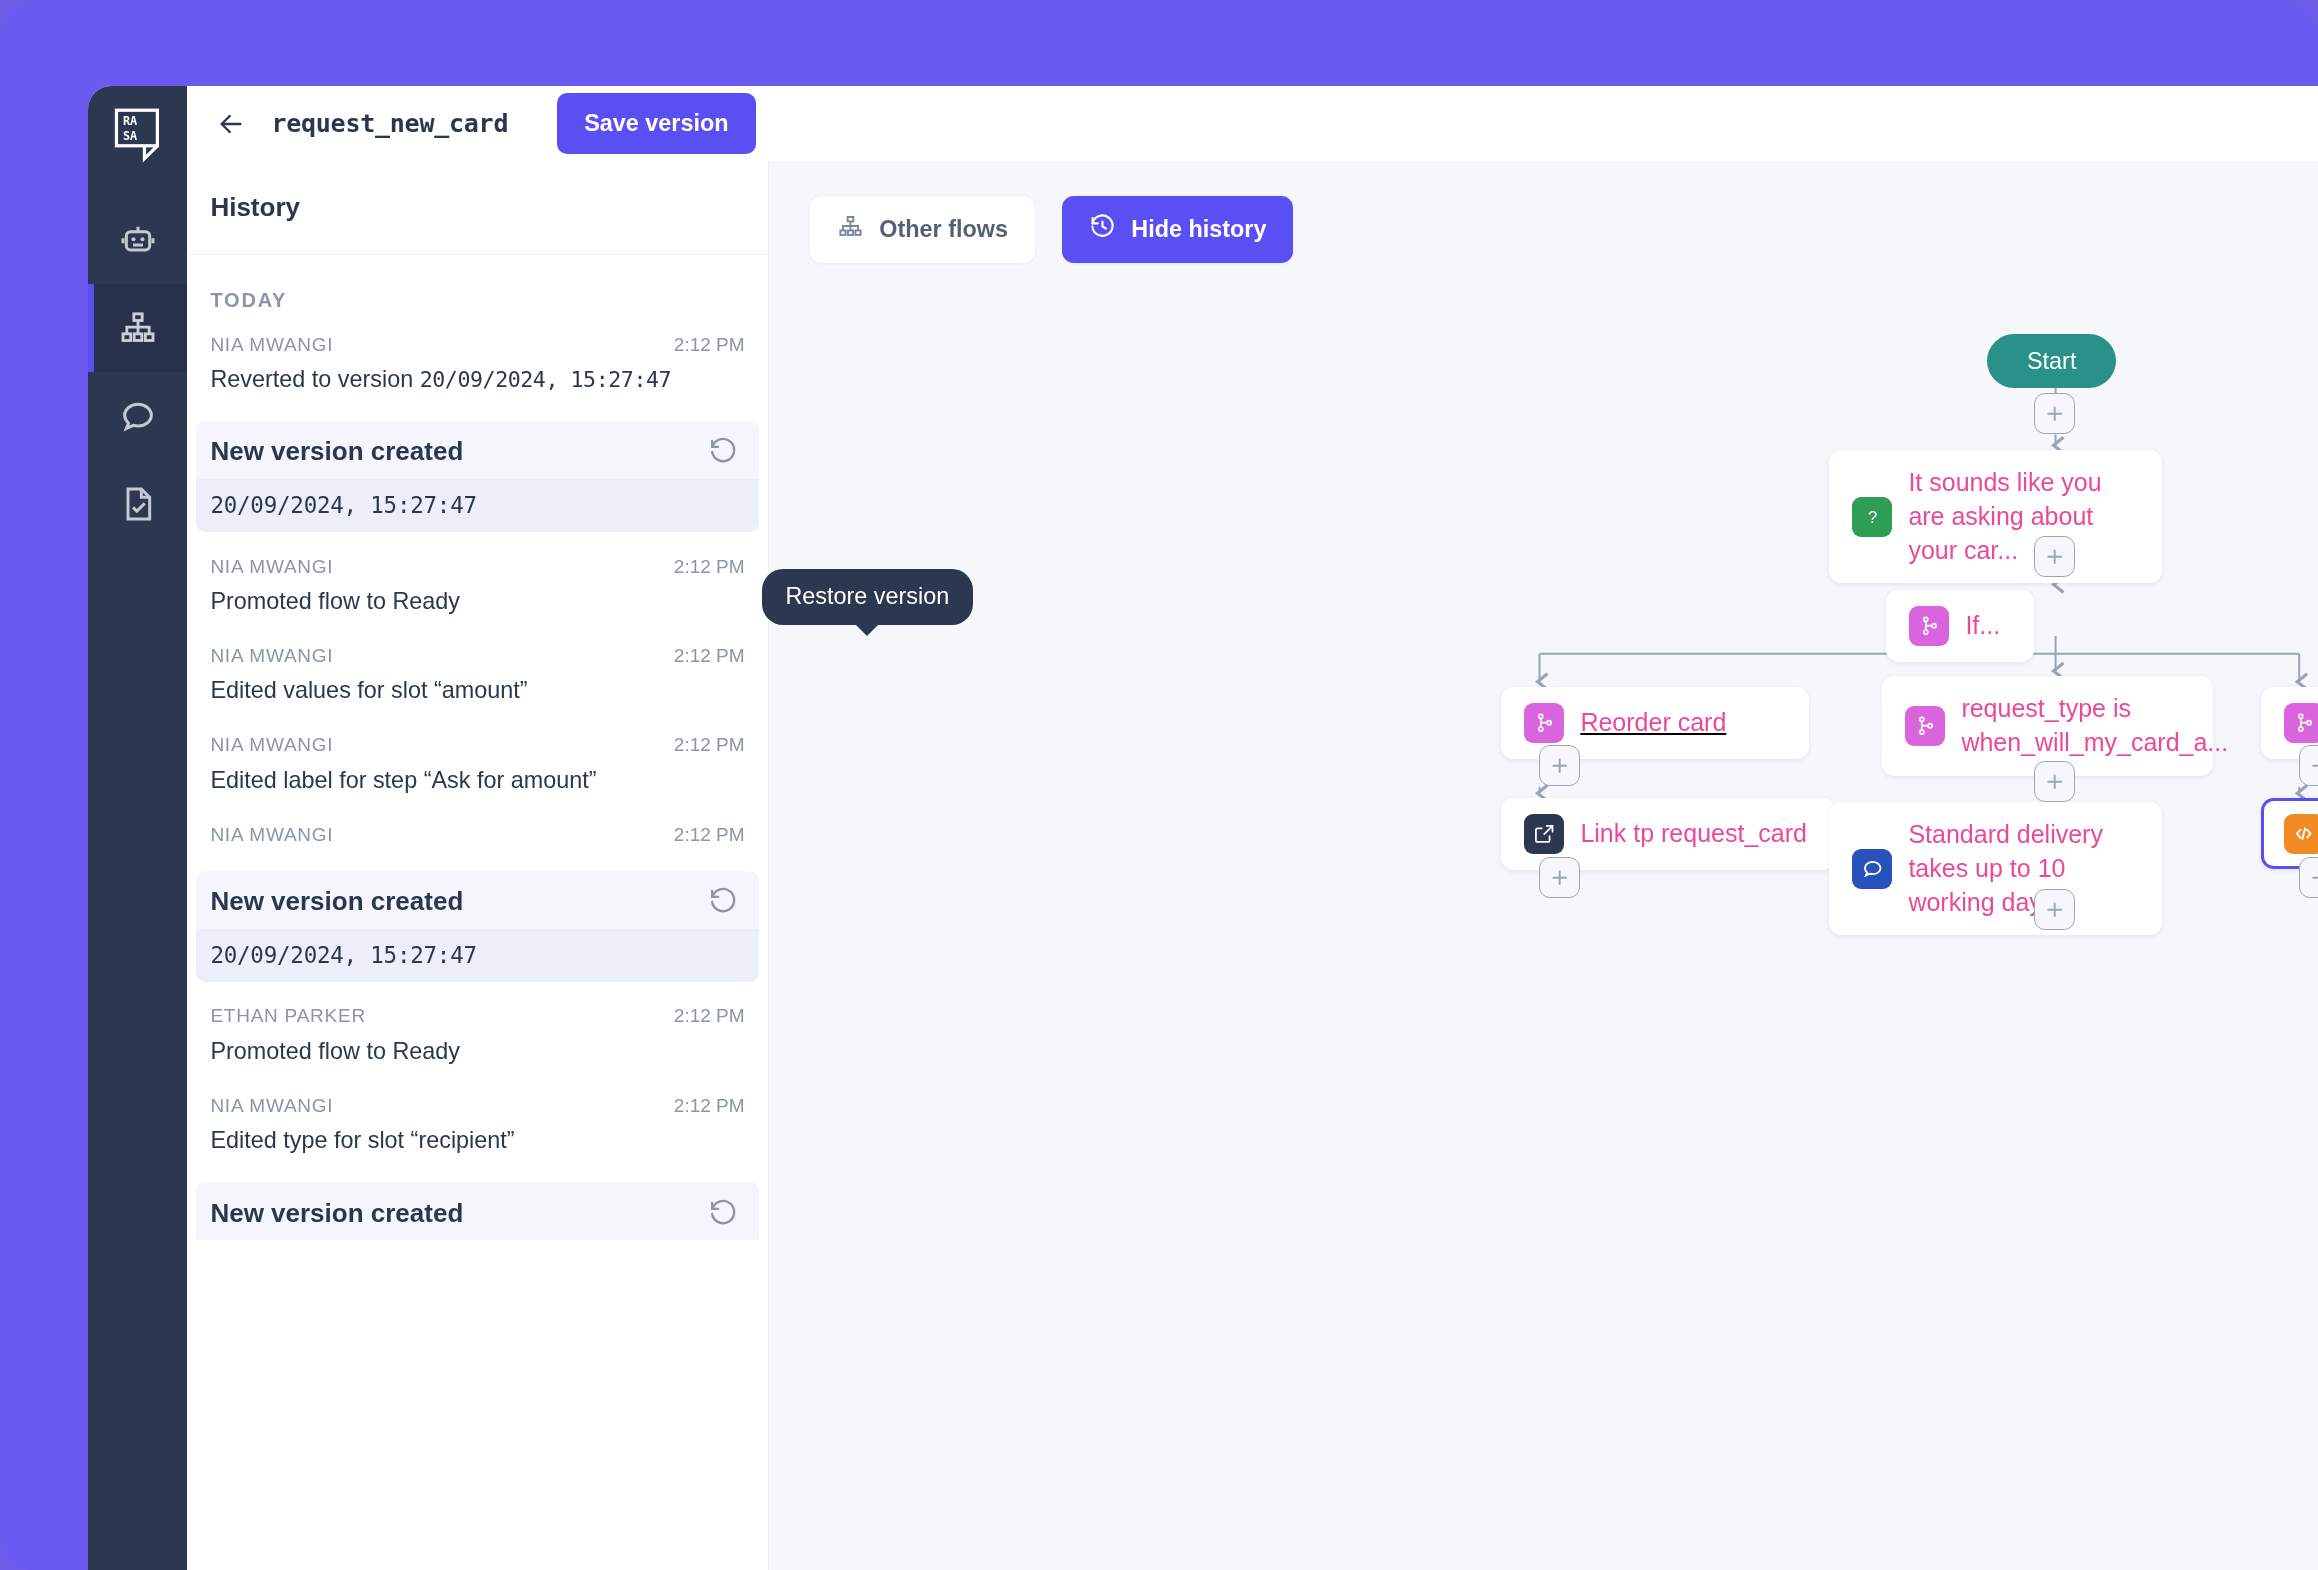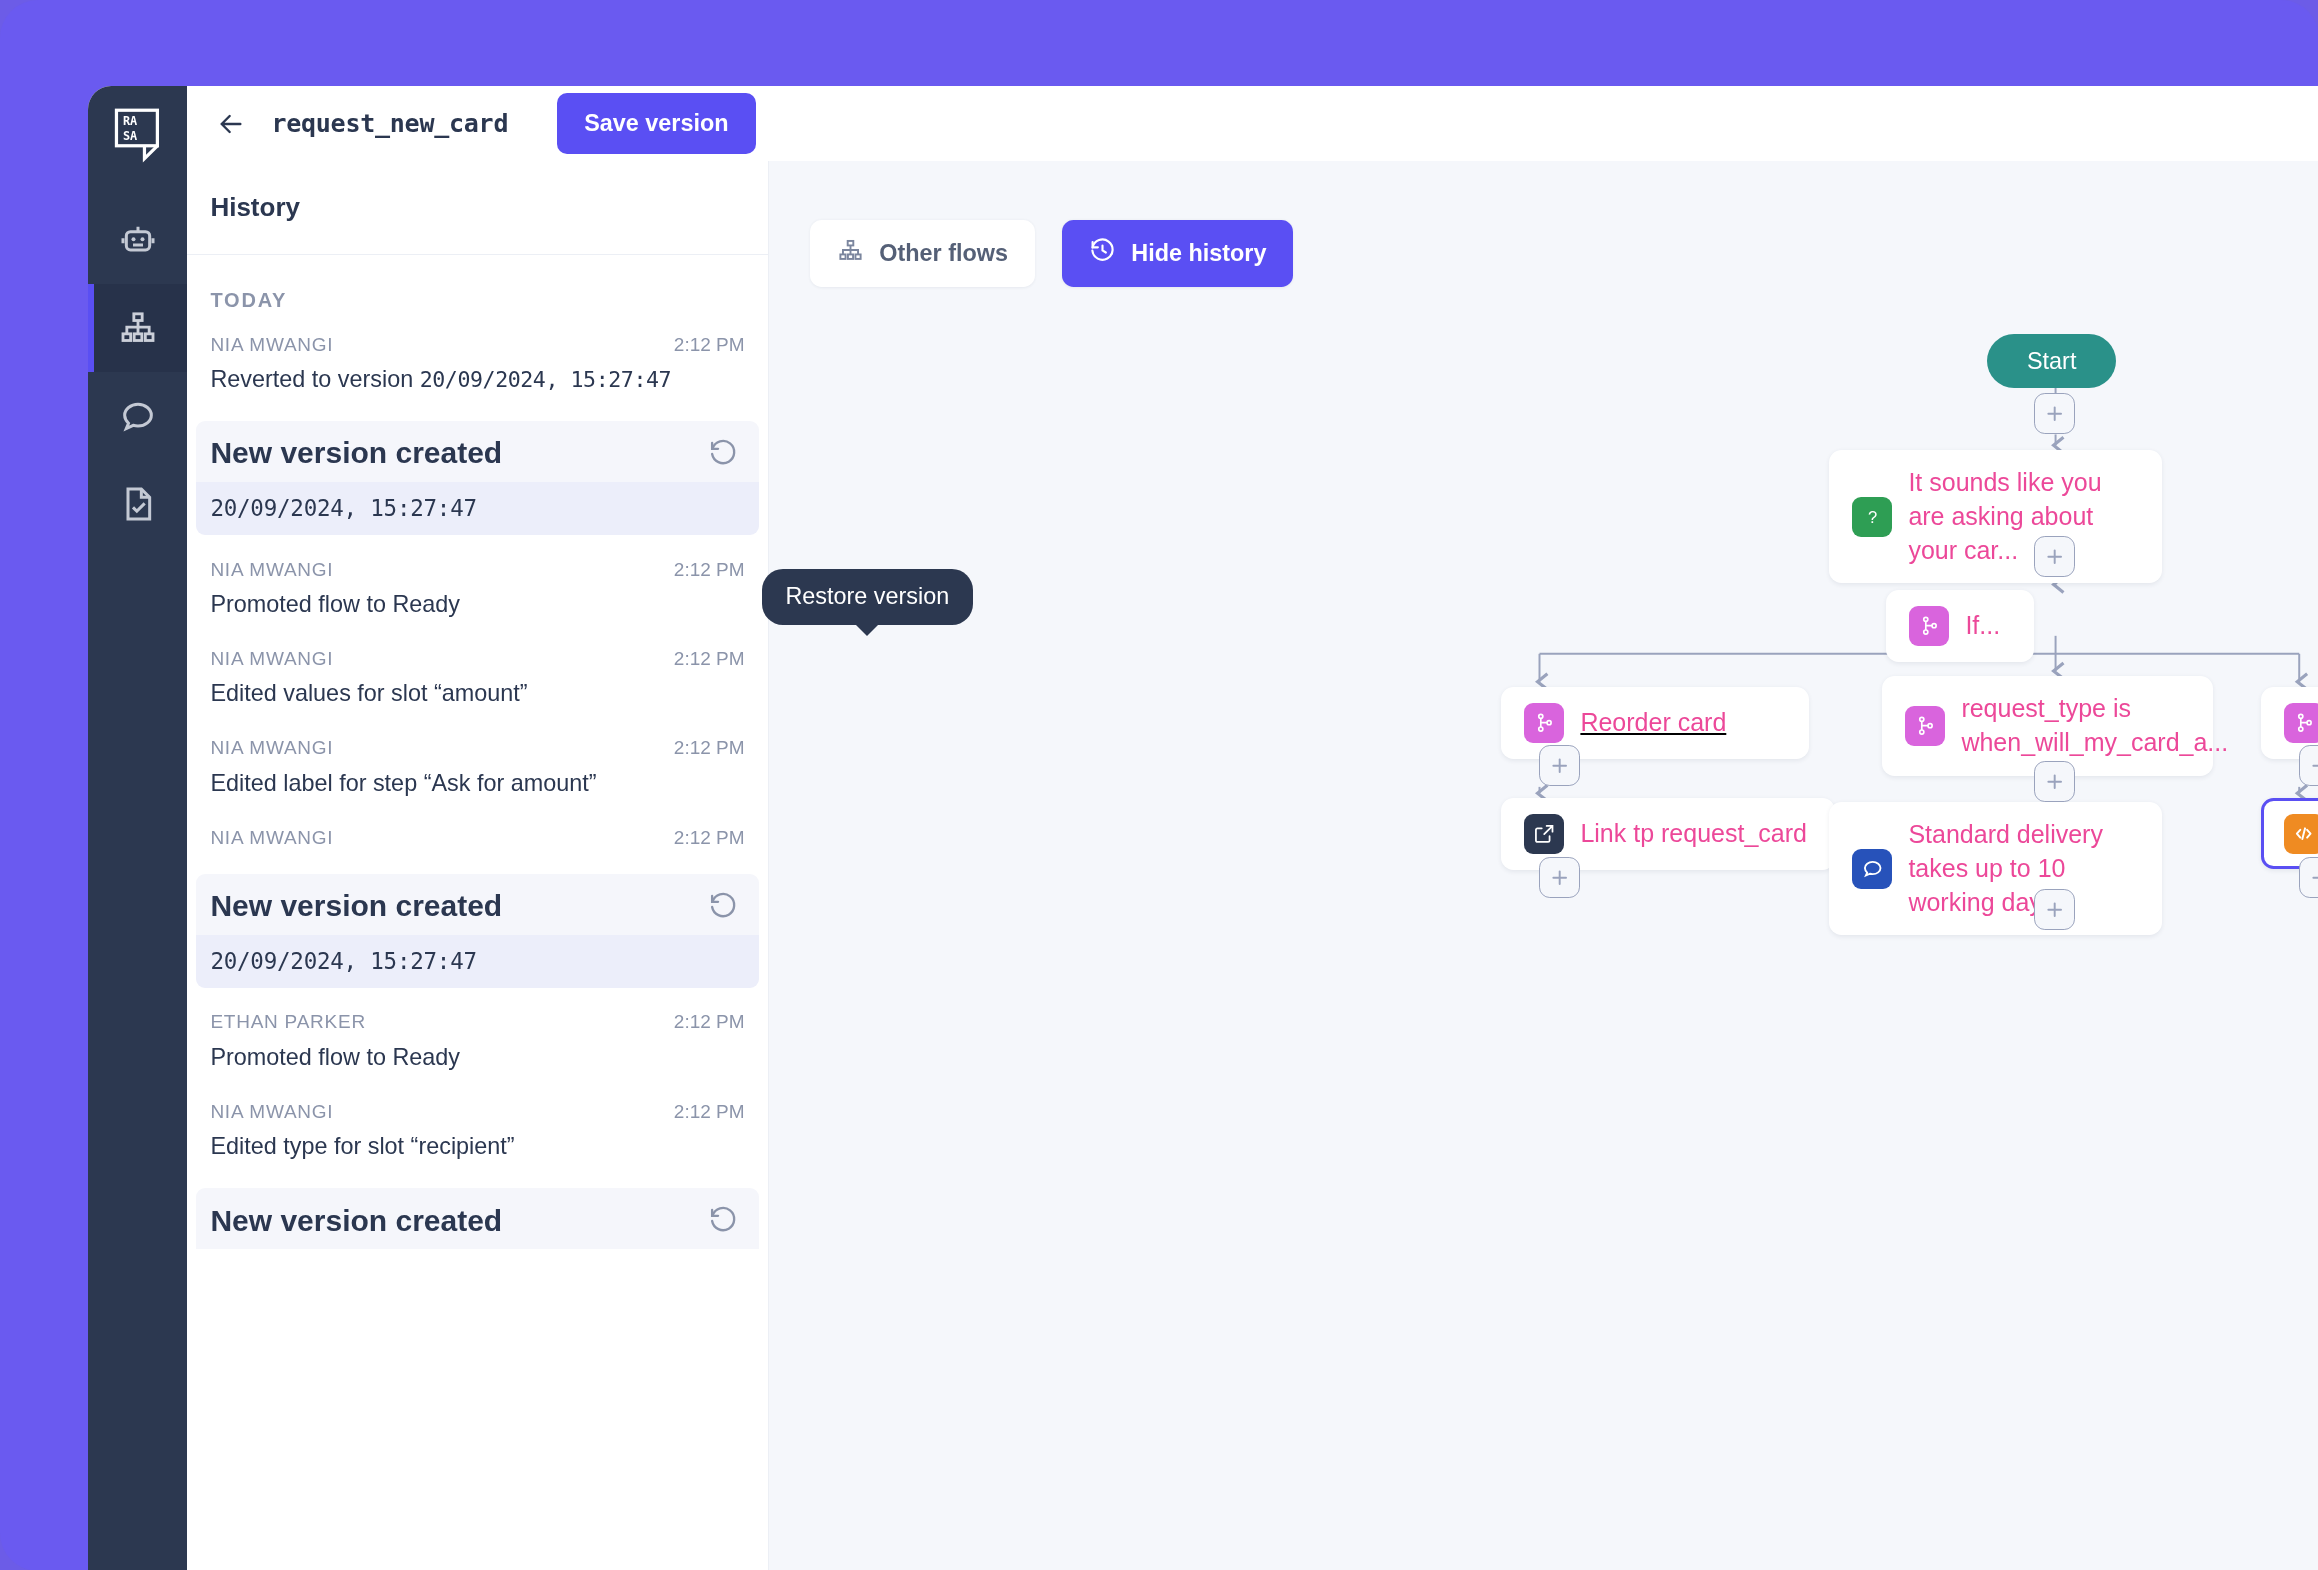--- a/index.html
+++ b/index.html
@@ -66,21 +66,21 @@
     margin-top: 7.2px; font-size: 23.4px; color: #2b3750; line-height: 1.42;
   }
   .event-desc .mono { font-family: "DejaVu Sans Mono", monospace; font-size: 21.6px; letter-spacing: -.02em; }
 
   .version-block { margin: 12.6px 9px 9px 9px; }
   .version-title-row {
     background: #f5f6fb; border-radius: 9px 9px 0 0;
     padding: 15.3px 20px 11.7px 14.4px;
     display: flex; align-items: center; justify-content: space-between;
   }
-  .version-title { font-size: 30px; font-weight: 700; color: #2b3750; }
+  .version-title { font-size: 26px; font-weight: 700; color: #2b3750; }
   .restore-btn { width: 31px; height: 31px; display: flex; align-items: center; justify-content: center; cursor: pointer; }
   .version-stamp {
     background: #eceefa; border-radius: 0 0 9px 9px;
     padding: 12.6px 14.4px 14.4px 14.4px;
     font-family: "DejaVu Sans Mono", monospace;
     font-size: 22.5px; color: #2b3750; letter-spacing: -.01em;
   }
 
   
   .tooltip {
@@ -109,21 +109,21 @@
     margin-left: 49px; background: #5a4ff3; color: #fff;
     border: none; border-radius: 10px; padding: 17px 27px;
     font-size: 23.4px; font-weight: 700; cursor: pointer;
     font-family: "Liberation Sans", sans-serif;
   }
 
   
   .canvas {
     flex: 1; background: #f5f7fb; position: relative; margin-top: 75px;
   }
-  .canvas-tools { position: absolute; left: 41px; top: 59px; display: flex; gap: 27px; z-index: 10; }
+  .canvas-tools { position: absolute; left: 41px; top: 35px; display: flex; gap: 27px; z-index: 10; }
   .tool-btn {
     display: flex; align-items: center; gap: 15.3px;
     background: #fff; border: none; border-radius: 11.7px;
     padding: 17px 27px; font-size: 23.4px; font-weight: 700;
     color: #556077; cursor: pointer; box-shadow: 0 0.9px 2.7px rgba(40,50,80,.07);
     font-family: "Liberation Sans", sans-serif;
   }
   .tool-btn.primary { background: #5a4ff3; color: #fff; }
 
   

